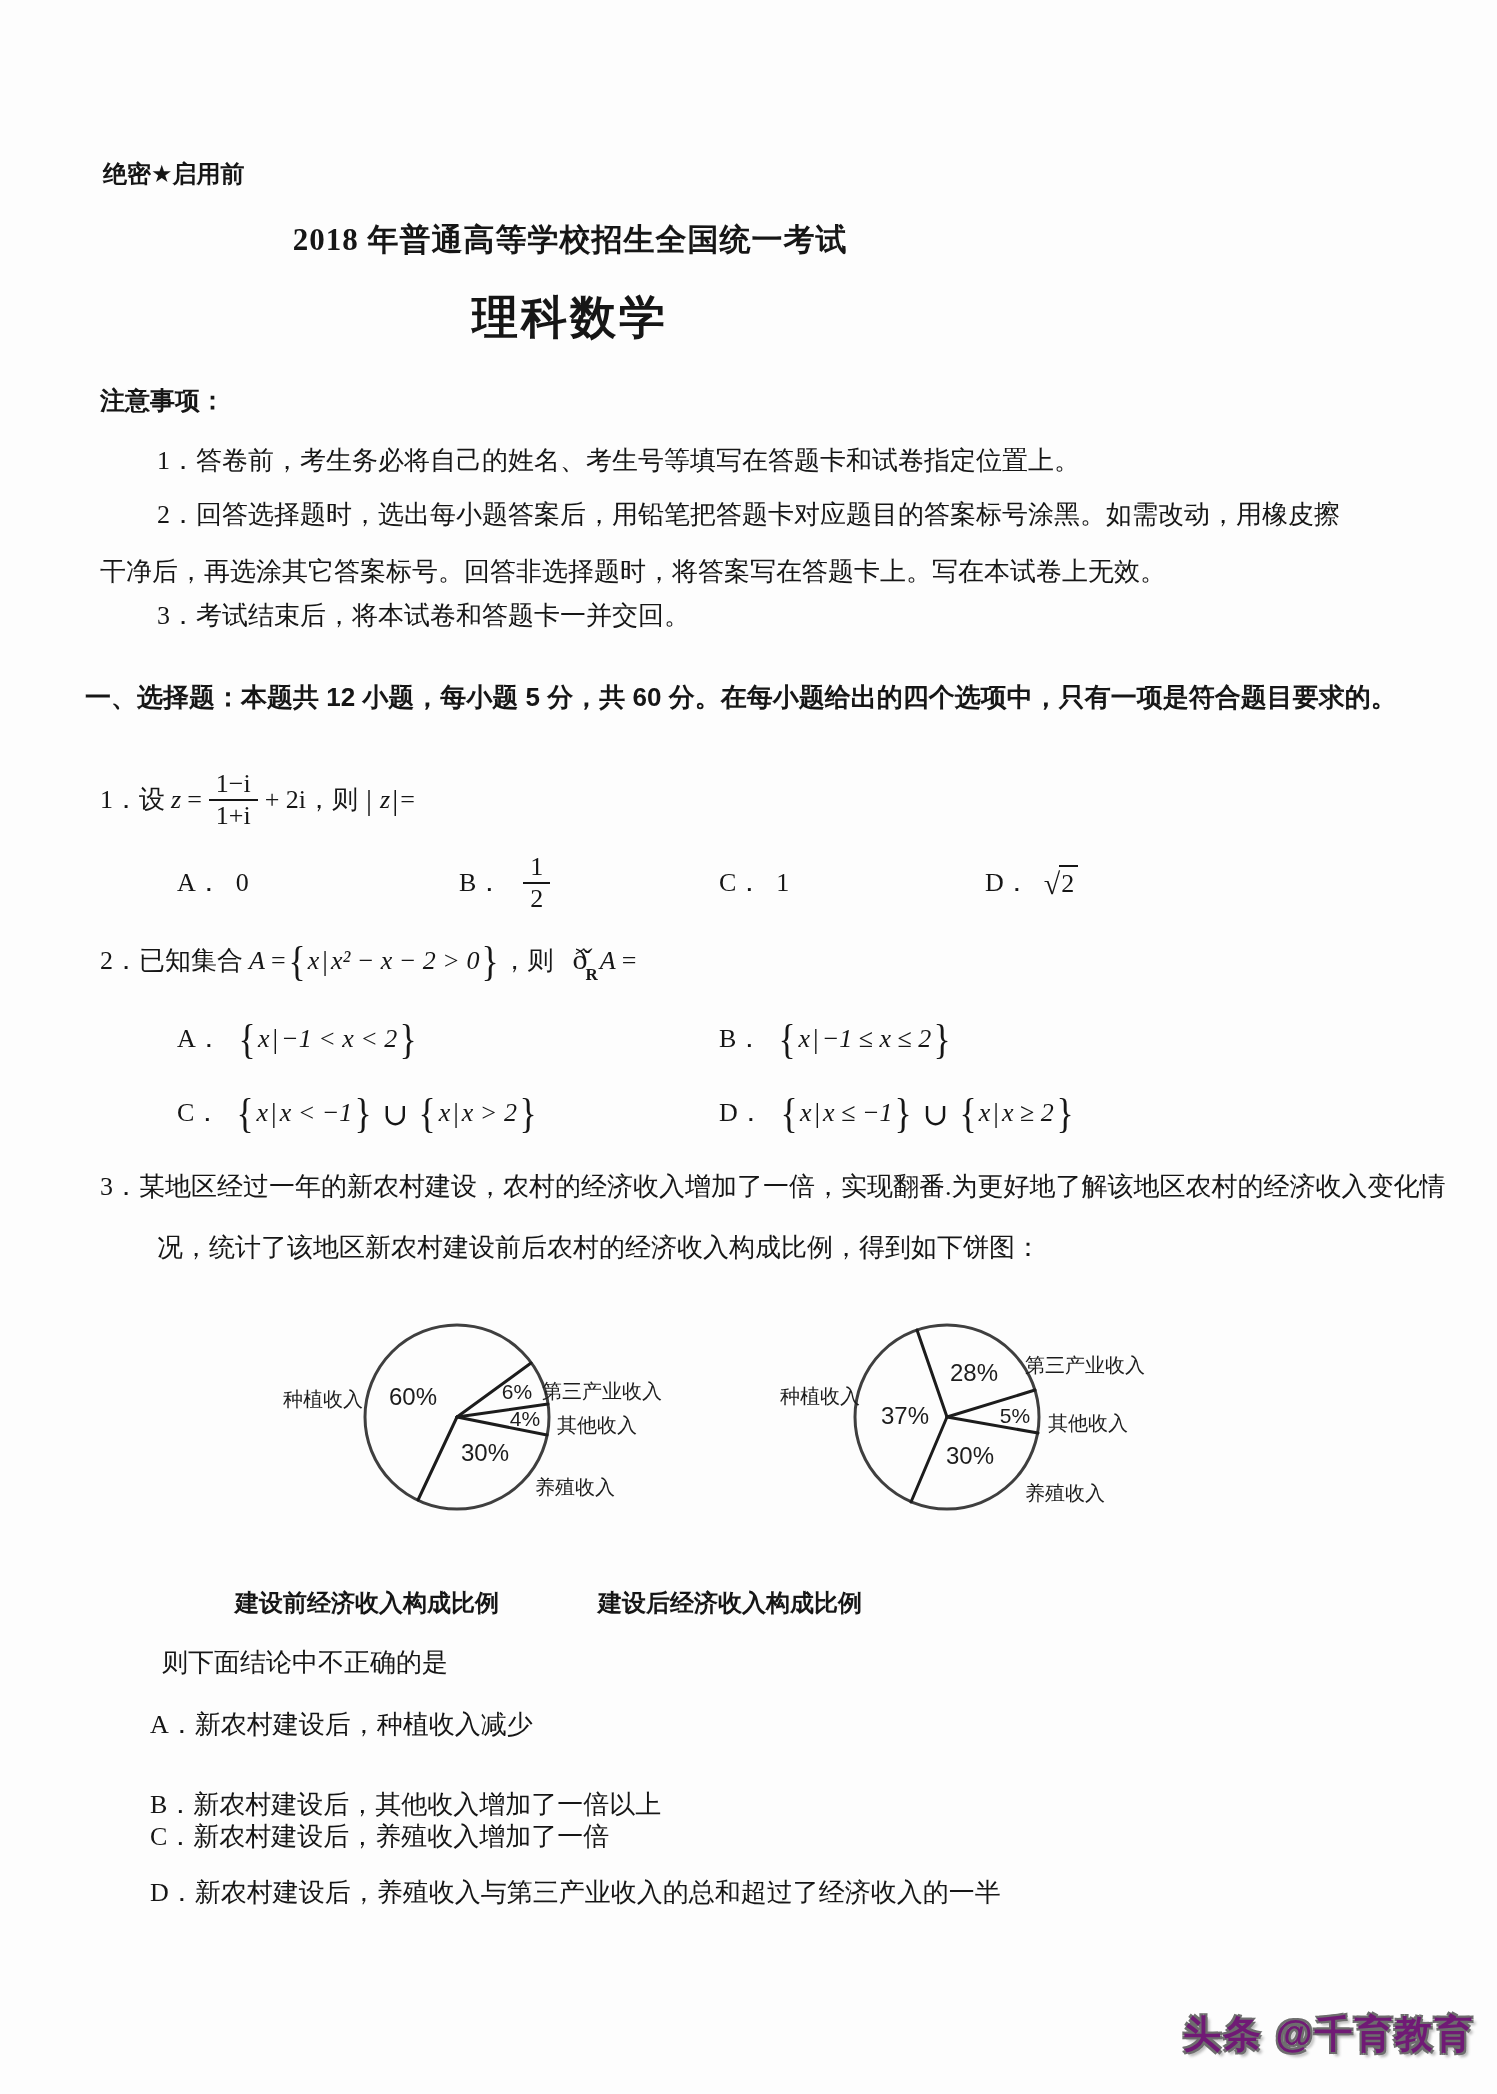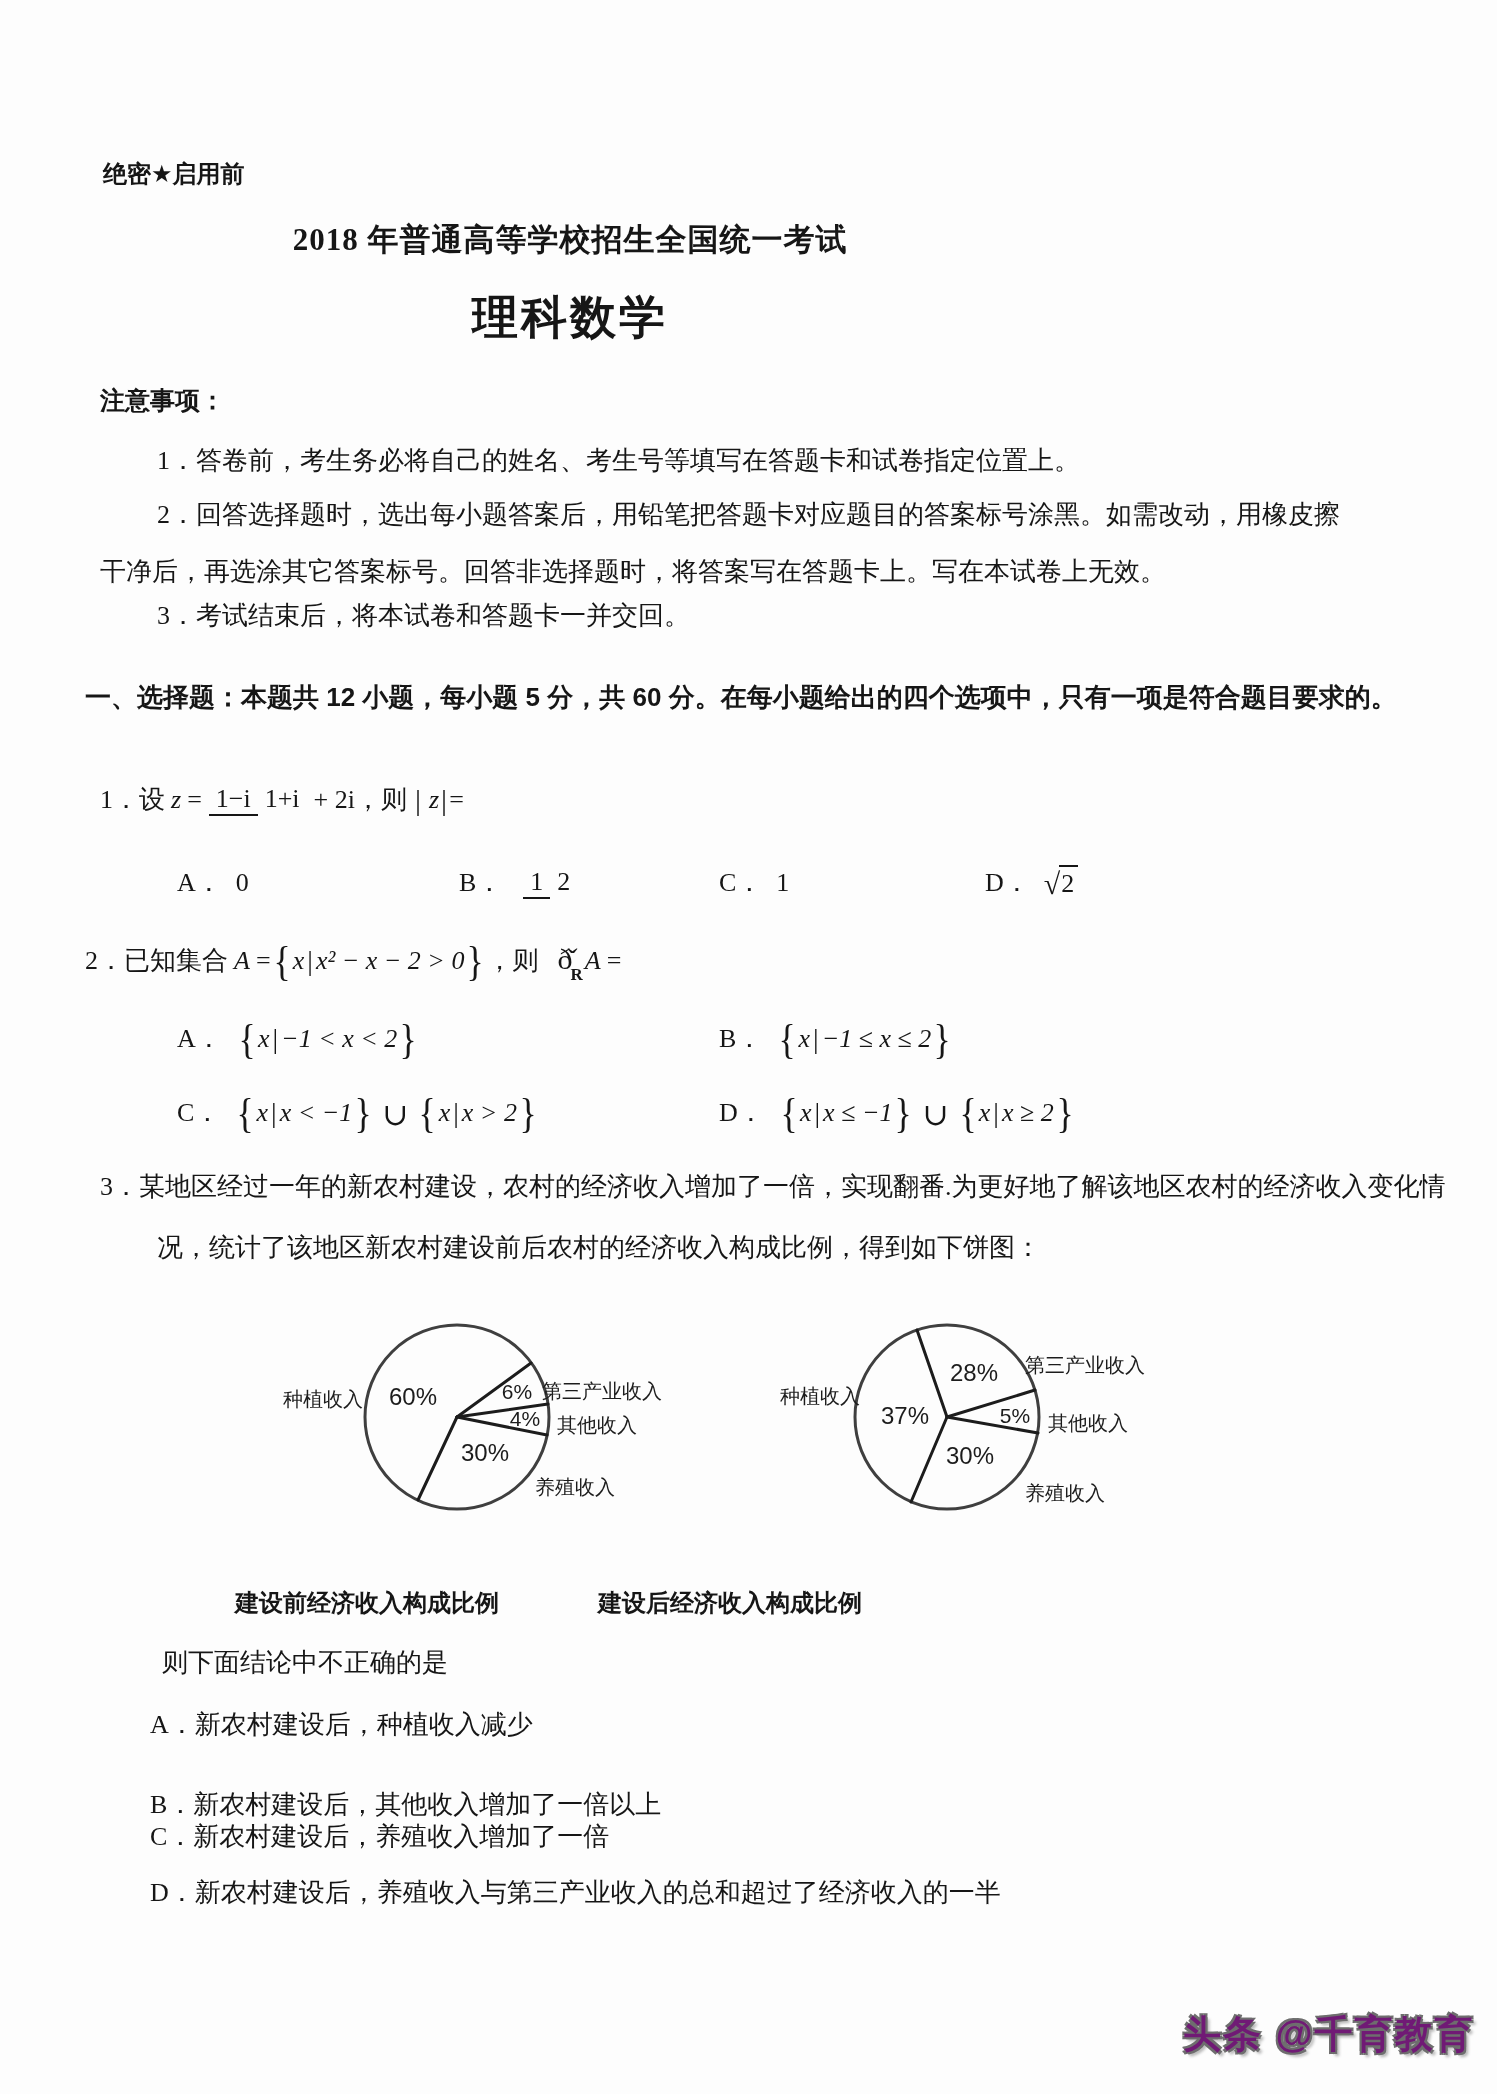--- a/index.html
+++ b/index.html
@@ -25,24 +25,24 @@
   .n3{left:100px;top:599px;}
   .sec-head{left:85px;top:660px;width:1290px;padding-left:72px;text-indent:-72px;line-height:58px;font-size:26px;}
   .q-row{display:flex;align-items:center;}
   .q1-stem{left:100px;top:763px;height:74px;}
   .opt-layer{left:0;width:1497px;}
   .o1{top:846px;height:74px;}
   .o1 .opt,.o2 .opt{position:absolute;display:flex;align-items:center;height:100%;}
   .o2{height:62px;}
   .oa{left:177px;} .ob{left:459px;} .oc{left:719px;} .od{left:985px;}
   .ocol2{left:719px;}
-  .q2-stem{left:85px;top:928px;height:66px;}
+  .q2-stem{left:100px;top:928px;height:66px;}
   .r-ab{top:1008px;} .r-cd{top:1082px;}
   .olabel{margin-right:14px;}
-  .frac{display:inline-flex;flex-direction:row;text-align:center;margin:0 7px;line-height:1.15;}
+  .frac{display:inline-flex;flex-direction:column;text-align:center;margin:0 7px;line-height:1.15;}
   .frac .num{border-bottom:2px solid #161616;padding:0 7px;}
   .frac .den{padding:0 7px;}
   .gap{margin:0 6px;}
   .vbar{font-size:30px;font-weight:400;padding:0 2px;position:relative;top:-1px;}
   .brace{font-size:42px;font-weight:400;display:inline-block;transform:scaleX(.85);margin:0 1px;line-height:1;}
   .cup{font-size:31px;margin:0 8px;position:relative;top:2px;}
   .sbar{padding:0 3px;font-size:28px;}
   .comp{font-size:30px;margin-left:19px;}
   .comp sub{font-size:17px;font-weight:bold;position:relative;top:4px;left:-2px;}
   .rad{font-size:30px;margin-right:-1px;}

